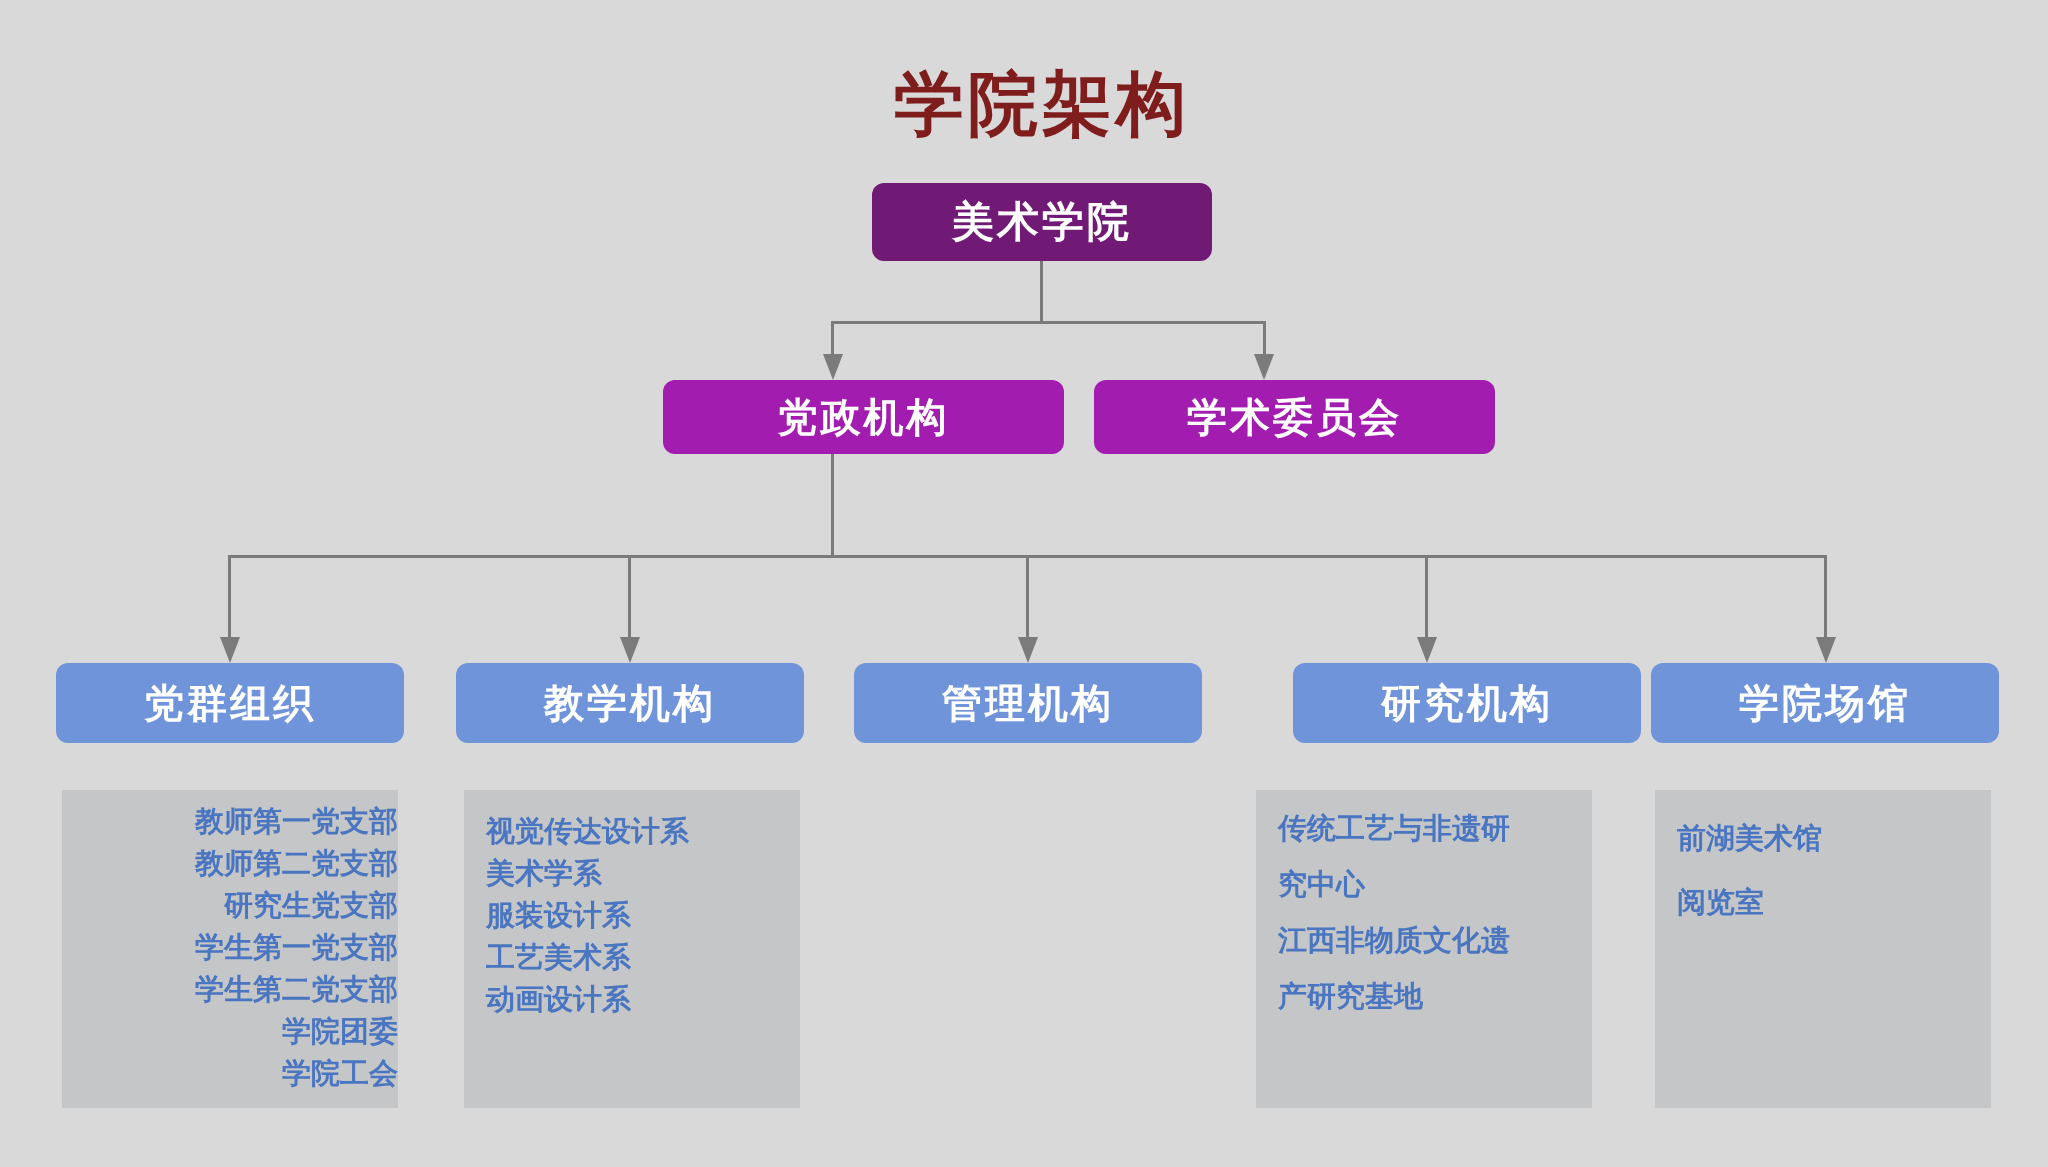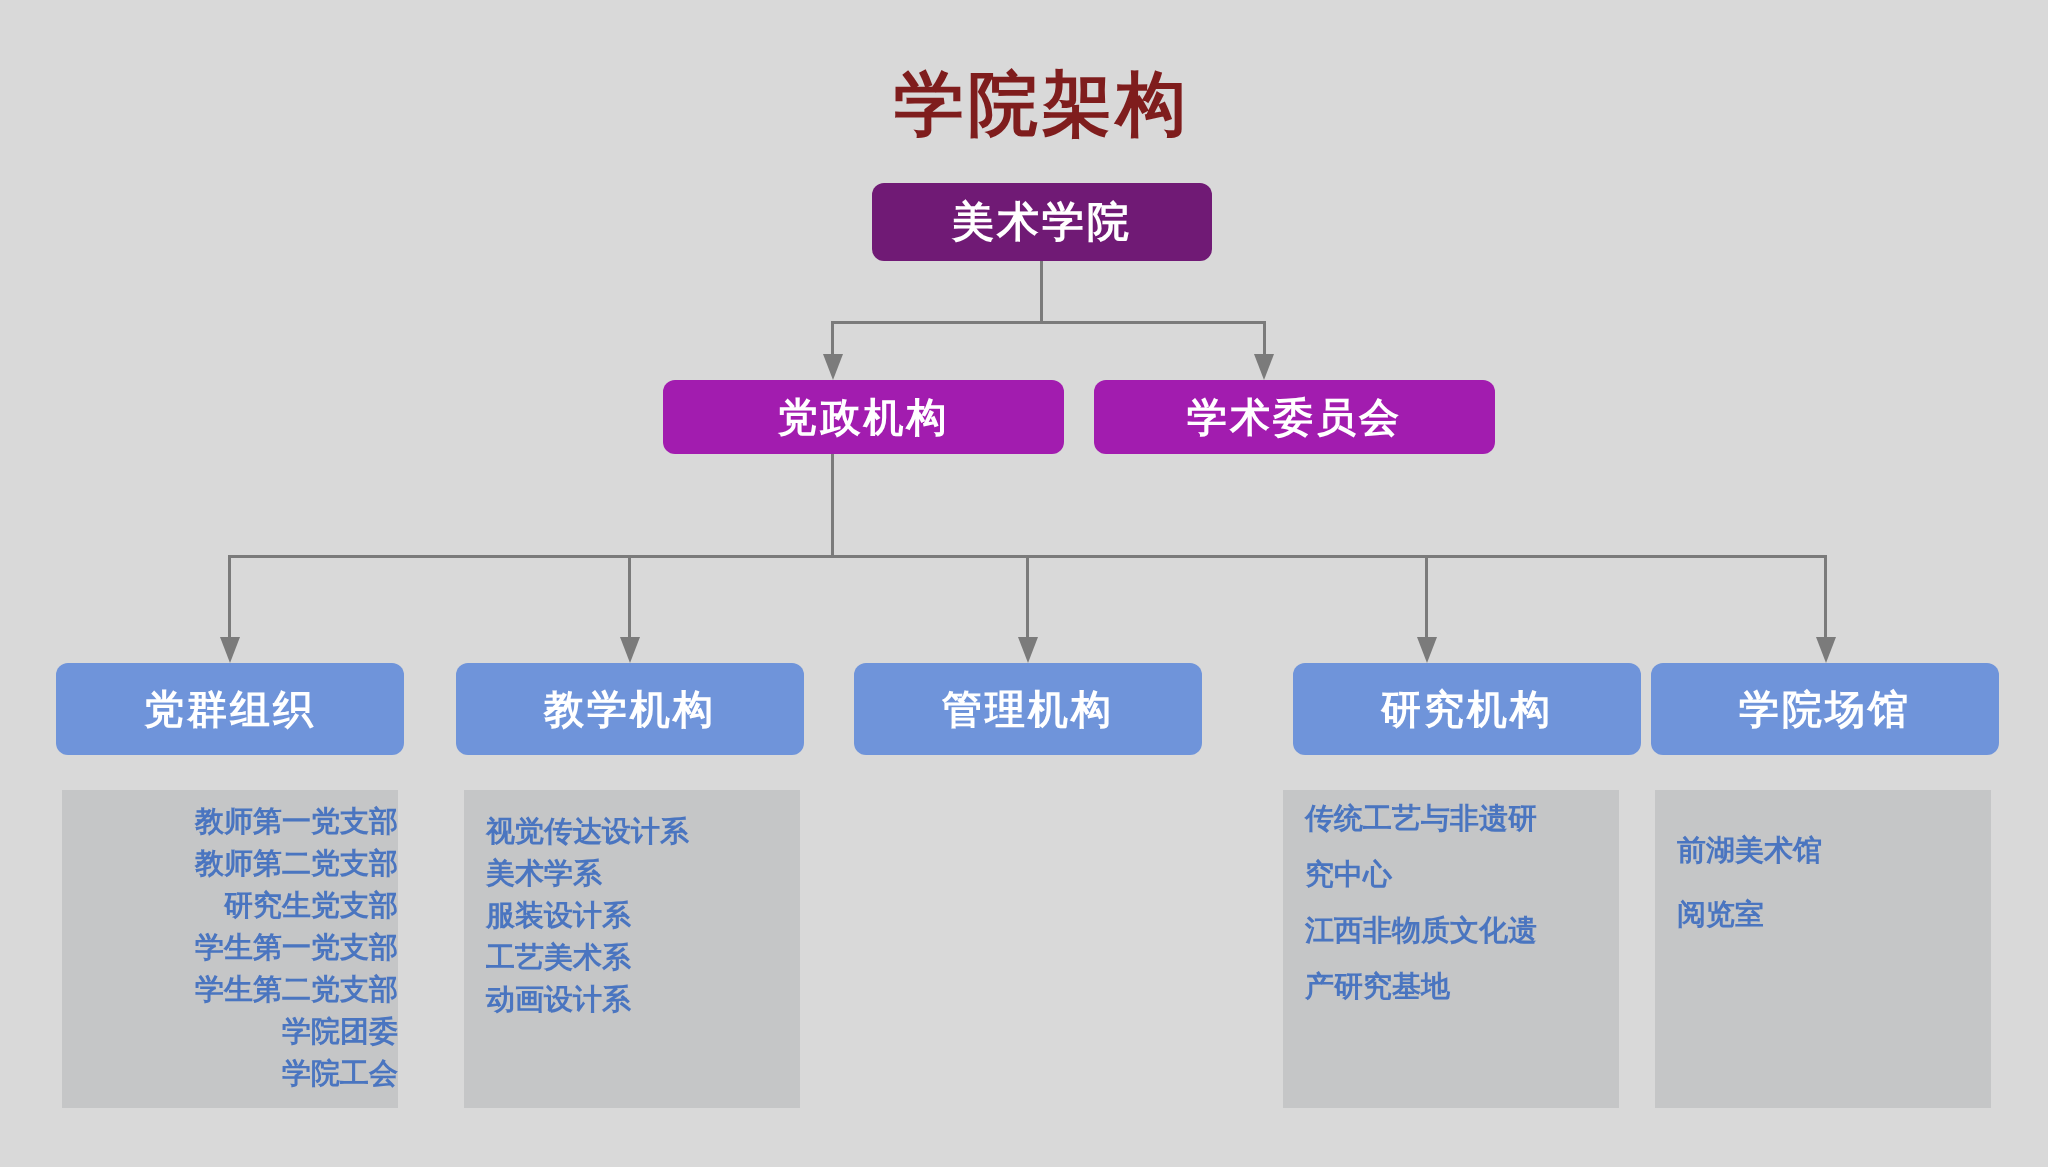--- a/index.html
+++ b/index.html
@@ -24,36 +24,36 @@
     border-radius:12px;
     color:#ffffff;font-weight:bold;
     display:flex;align-items:center;justify-content:center;
     letter-spacing:3px;
   }
   .l1{left:872px;top:183px;width:340px;height:78px;background:#701a75;font-size:42px;
       font-family:"DejaVu Sans","Liberation Sans",sans-serif;}
   .l2{top:380px;width:401px;height:74px;background:#a21caf;font-size:40px;
       font-family:"Liberation Serif","DejaVu Serif",serif;}
   .l2.a{left:663px;} .l2.b{left:1094px;}
-  .l3{top:663px;width:348px;height:92px;background:#6f94da;font-size:40px;
+  .l3{top:663px;width:348px;height:80px;background:#6f94da;font-size:40px;
       font-family:"Liberation Serif","DejaVu Serif",serif;}
   .l3.n0{left:56px;} .l3.n1{left:456px;} .l3.n2{left:854px;} .l3.n3{left:1253px;margin-left:40px;} .l3.n4{left:1651px;}
 
   .panel{
     position:absolute;top:790px;width:336px;height:318px;
     background:#c5c6c7;
     color:#4a75c0;font-weight:bold;font-size:29px;
     box-sizing:border-box;padding-left:22px;
   }
   .panel .item{display:block;white-space:nowrap;}
   .p0{left:62px;padding-top:10px;}  .p0 .item{line-height:42px;text-align:right;}
   .p1{left:464px;padding-top:20px;} .p1 .item{line-height:42px;}
   .p2{left:855px;padding-top:10px;} .p2 .item{line-height:56px;}
-  .p3{left:1283px;}.p3 .item{line-height:56px;}
-  .p4{left:1655px;padding-top:28px;}.p4 .item{line-height:64px;}
+  .p3{left:1256px;padding-top:10px;}.p3 .item{line-height:56px;}
+  .p4{left:1655px;padding-top:16px;}.p4 .item{line-height:64px;}
 
   .line{position:absolute;background:#7b7b7b;}
   .vline{width:3px;}
   .hline{height:3px;}
   .arrow{
     position:absolute;width:0;height:0;
     border-left:10px solid transparent;
     border-right:10px solid transparent;
     border-top:26px solid #7b7b7b;
   }

